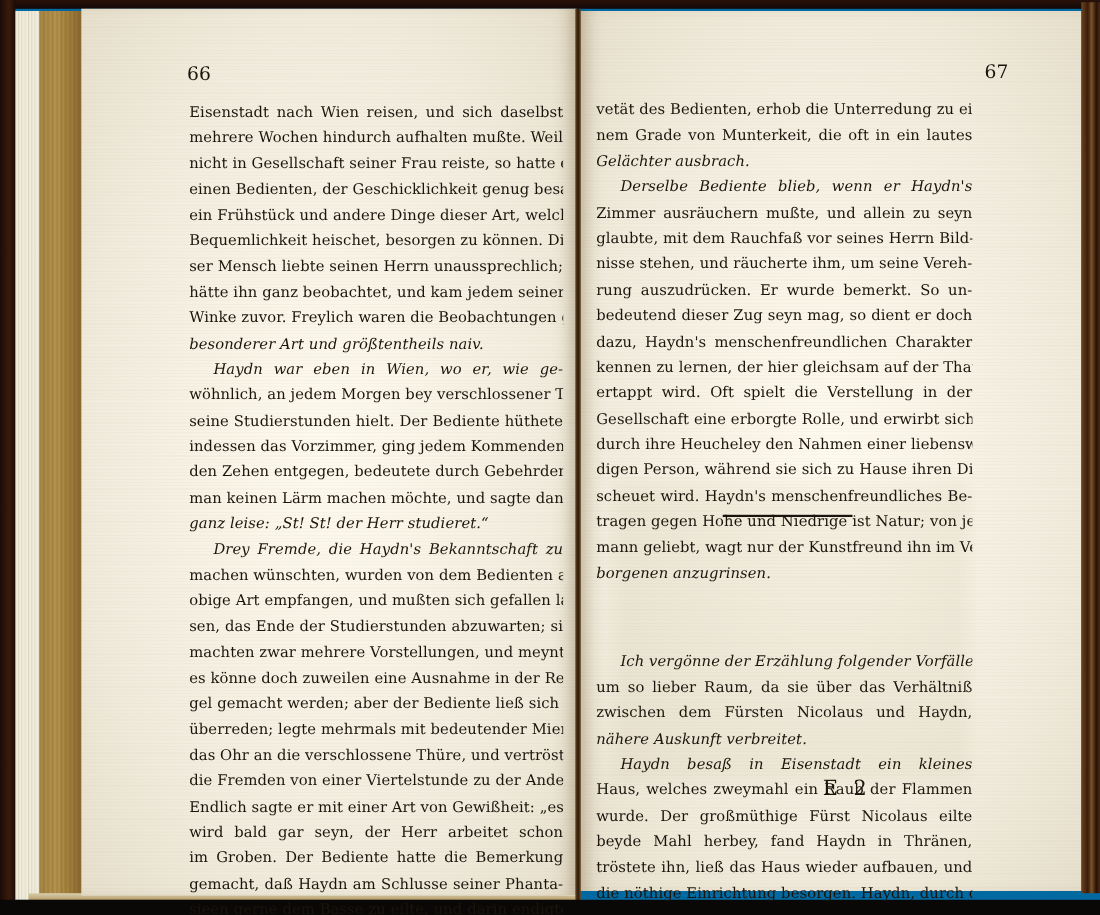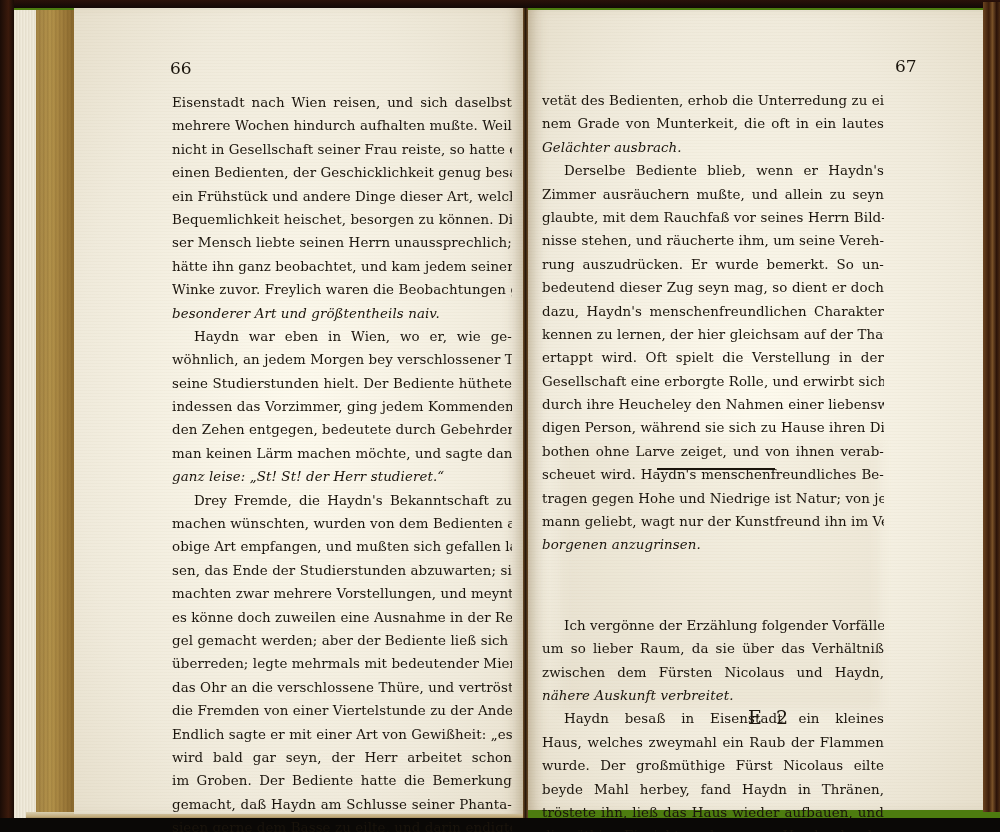--- a/index.html
+++ b/index.html
@@ -11,21 +11,21 @@
       width: 1000px;
       height: 832px;
       position: relative;
       overflow: hidden;
       font-family: "DejaVu Serif", serif;
     }
     .book {
       position: absolute;
       left: 0; top: 0;
       width: 1000px; height: 832px;
-      background: #4d7c0f;
+      background: #0369a1;
     }
     
     .cover-left {
       position: absolute;
       left: 0; top: 0;
       width: 14px; height: 832px;
       background: linear-gradient(90deg, #1a0c06 0%, #3b1a0c 60%, #1a0c06 100%);
     }
     .cover-top {
       position: absolute;
@@ -112,21 +112,21 @@
       width: 342px;
     }
     .line {
       display: block;
       white-space: nowrap;
       text-align: justify;
       text-align-last: justify;
       height: 23.4px;
       overflow: hidden;
     }
-    .line.indent { text-indent: 22px; }
+    .line.indent { text-indent: 22px; font-style: italic; }
     .line.last { text-align-last: left; font-style: italic; }
     .page-number {
       position: absolute;
       font-family: "DejaVu Serif", serif;
       font-size: 17px;
       color: #1a140c;
     }
     .pn-left { left: 170px; top: 58px; }
     .pn-right { left: 864px; top: 56px; margin-left: 31px; }
     .signature {
@@ -216,21 +216,20 @@
       <span class="line">glaubte, mit dem Rauchfaß vor seines Herrn Bild-</span>
       <span class="line">nisse stehen, und räucherte ihm, um seine Vereh-</span>
       <span class="line">rung auszudrücken. Er wurde bemerkt. So un-</span>
       <span class="line">bedeutend dieser Zug seyn mag, so dient er doch</span>
       <span class="line">dazu, Haydn's menschenfreundlichen Charakter</span>
       <span class="line">kennen zu lernen, der hier gleichsam auf der That</span>
       <span class="line">ertappt wird. Oft spielt die Verstellung in der</span>
       <span class="line">Gesellschaft eine erborgte Rolle, und erwirbt sich</span>
       <span class="line">durch ihre Heucheley den Nahmen einer liebenswür-</span>
       <span class="line">digen Person, während sie sich zu Hause ihren Dienst-</span>
-      <span class="line">bothen ohne Larve zeiget, und von ihnen verab-</span>
       <span class="line">scheuet wird. Haydn's menschenfreundliches Be-</span>
       <span class="line">tragen gegen Hohe und Niedrige ist Natur; von jeder-</span>
       <span class="line">mann geliebt, wagt nur der Kunstfreund ihn im Ver-</span>
       <span class="line last">borgenen anzugrinsen.</span>
       <span class="right-gap"></span>
       <span class="line indent">Ich vergönne der Erzählung folgender Vorfälle</span>
       <span class="line">um so lieber Raum, da sie über das Verhältniß</span>
       <span class="line">zwischen dem Fürsten Nicolaus und Haydn,</span>
       <span class="line last">nähere Auskunft verbreitet.</span>
       <span class="line indent">Haydn besaß in Eisenstadt ein kleines</span>

